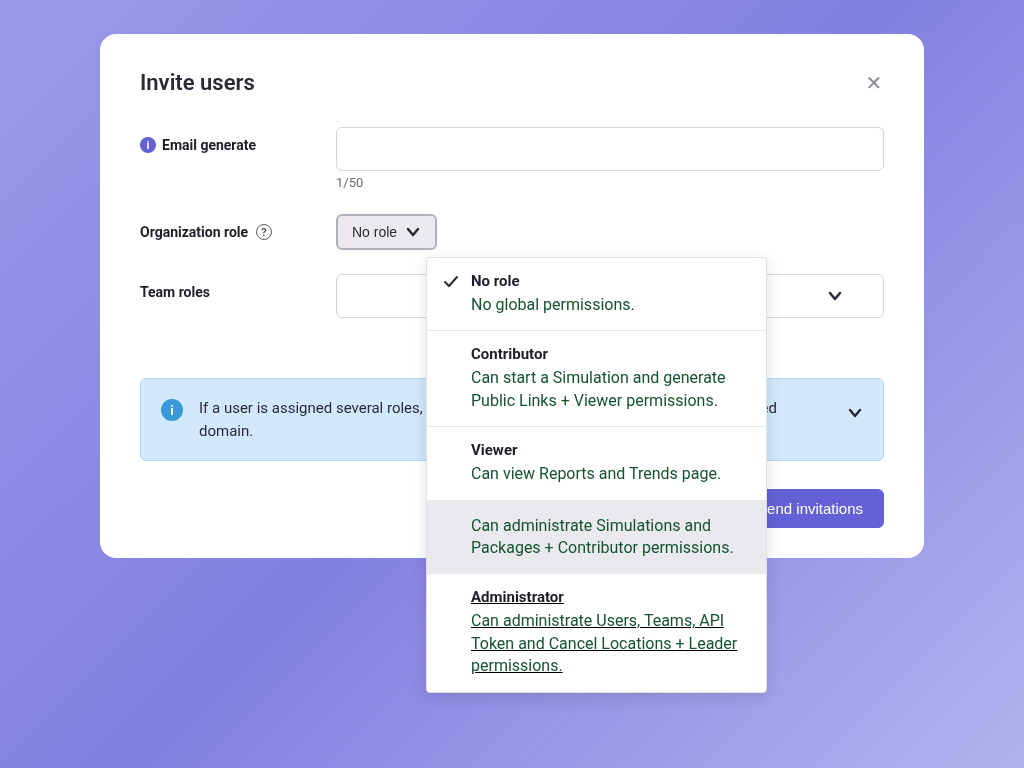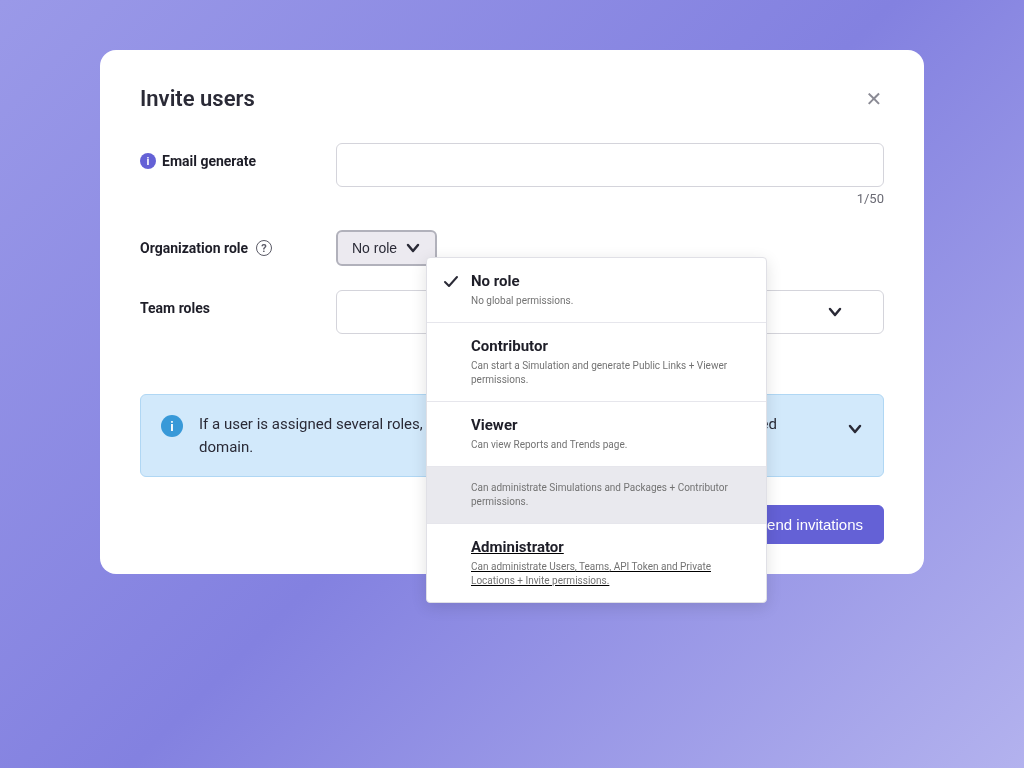--- a/index.html
+++ b/index.html
@@ -3,21 +3,21 @@
 <meta charset="utf-8">
 <style>
 * { box-sizing: border-box; margin: 0; padding: 0; }
 body {
   font-family: -apple-system, BlinkMacSystemFont, "Segoe UI", Roboto, sans-serif;
   background: linear-gradient(135deg, #9a99e8 0%, #8381e0 50%, #b3b2ee 100%);
   width: 1024px; height: 768px; overflow: hidden;
   position: relative;
 }
 .modal {
-  position: absolute; top: 50px; left: 100px;
+  position: absolute; top: 34px; left: 100px;
   width: 824px; background: #fff; border-radius: 16px;
   padding: 36px 40px 30px 40px;
 }
 .modal-header { display: flex; justify-content: space-between; align-items: center; margin-bottom: 32px; }
 .modal-title { font-size: 22px; font-weight: 600; color: #2a2a36; }
 .close-btn { width: 20px; height: 20px; cursor: pointer; color: #8a8a94; font-size: 20px; line-height: 20px; background:none; border:none; }
 .form-row { display: flex; align-items: flex-start; margin-bottom: 24px; }
 .label-col { width: 196px; display: flex; align-items: center; font-size: 14px; font-weight: 700; color: #1e1e28; padding-top:10px;}
 .input-col { flex: 1; }
 .info-icon-sm {
@@ -27,21 +27,21 @@
 }
 .help-icon-sm {
   width: 16px; height: 16px; border-radius: 50%; border: 1.5px solid #5a5a66; color: #5a5a66;
   display: inline-flex; align-items: center; justify-content: center;
   font-size: 11px; font-weight: bold; margin-left: 8px;
 }
 .text-input {
   width: 100%; height: 44px; border: 1px solid #d4d4db; border-radius: 6px;
   padding: 0 12px; font-size: 14px;
 }
-.counter { text-align: right; font-size: 13px; color: #6a6a74; margin-top: 4px; }
+.counter { font-size: 13px; color: #6a6a74; margin-top: 4px; }
 .org-role-btn {
   display: inline-flex; align-items: center; gap: 8px;
   padding: 8px 14px; font-size: 14px; font-weight: 500; color: #2a2a36;
   background: #eceaf0; border: 2px solid #b1b1bb; border-radius: 6px; cursor: pointer;
 }
 .team-select {
   width: 100%; height: 44px; border: 1px solid #d4d4db; border-radius: 6px;
   padding: 0 40px 0 12px; font-size: 14px; color: #4a4a54;
   display: flex; align-items: center; justify-content: space-between;
   background: #fff;
@@ -67,21 +67,21 @@
   position: absolute; top: 257px; left: 426px;
   width: 341px; background: #fff; border: 1px solid #e0e0e6; border-radius: 4px;
   box-shadow: 0 4px 16px rgba(0,0,0,0.12);
   z-index: 100;
 }
 .dd-item { padding: 14px 18px 14px 44px; border-bottom: 1px solid #e6e6ec; position: relative; cursor: pointer; }
 .dd-item:last-child { border-bottom: none; text-decoration: underline; }
 .dd-item.highlighted { background: #e9e9ee; }
 .dd-check { position: absolute; left: 16px; top: 16px; color: #2a2a36; }
 .dd-title { font-size: 15px; font-weight: 700; color: #1e1e28; margin-bottom: 4px; }
-.dd-desc { font-size: 10px; color: #737373; line-height: 1.4; }
+.dd-desc { font-size: 16px; color: #14532d; line-height: 1.4; }
 .chevron-down { display:inline-block; }
 .chevron-down svg { display:block; }
 </style>
 </head>
 <body>
 
 <div class="modal">
   <div class="modal-header">
     <h2 class="modal-title">Invite users</h2>
     <button class="close-btn">
@@ -165,15 +165,15 @@
   </div>
   <div class="dd-item">
     <div class="dd-title">Viewer</div>
     <div class="dd-desc">Can view Reports and Trends page.</div>
   </div>
   <div class="dd-item highlighted">
     <div class="dd-desc">Can administrate Simulations and Packages + Contributor permissions.</div>
   </div>
   <div class="dd-item">
     <div class="dd-title">Administrator</div>
-    <div class="dd-desc">Can administrate Users, Teams, API Token and Private Locations + Invite permissions.</div>
+    <div class="dd-desc">Can administrate Users, Teams, API Token and Cancel Locations + Leader permissions.</div>
   </div>
 </div>
 
 </body></html>

